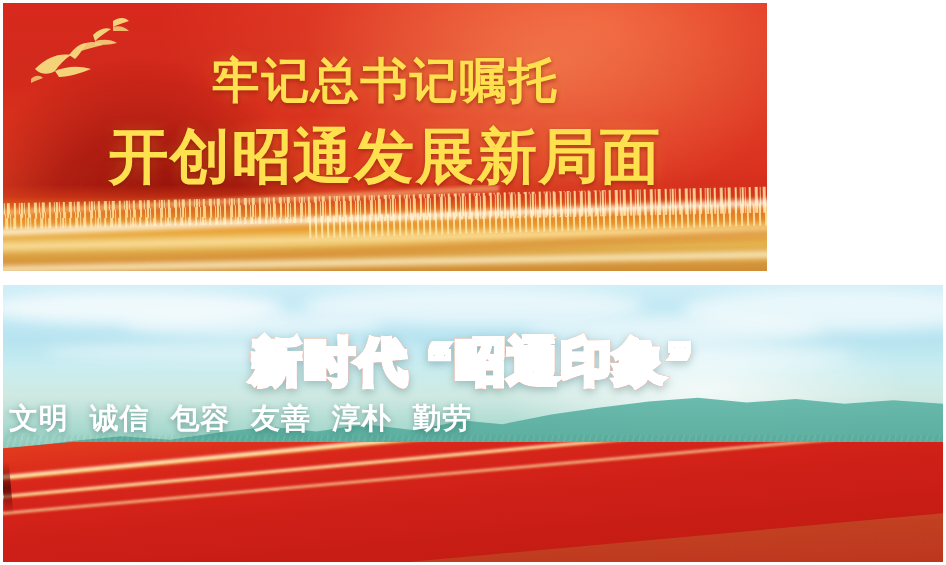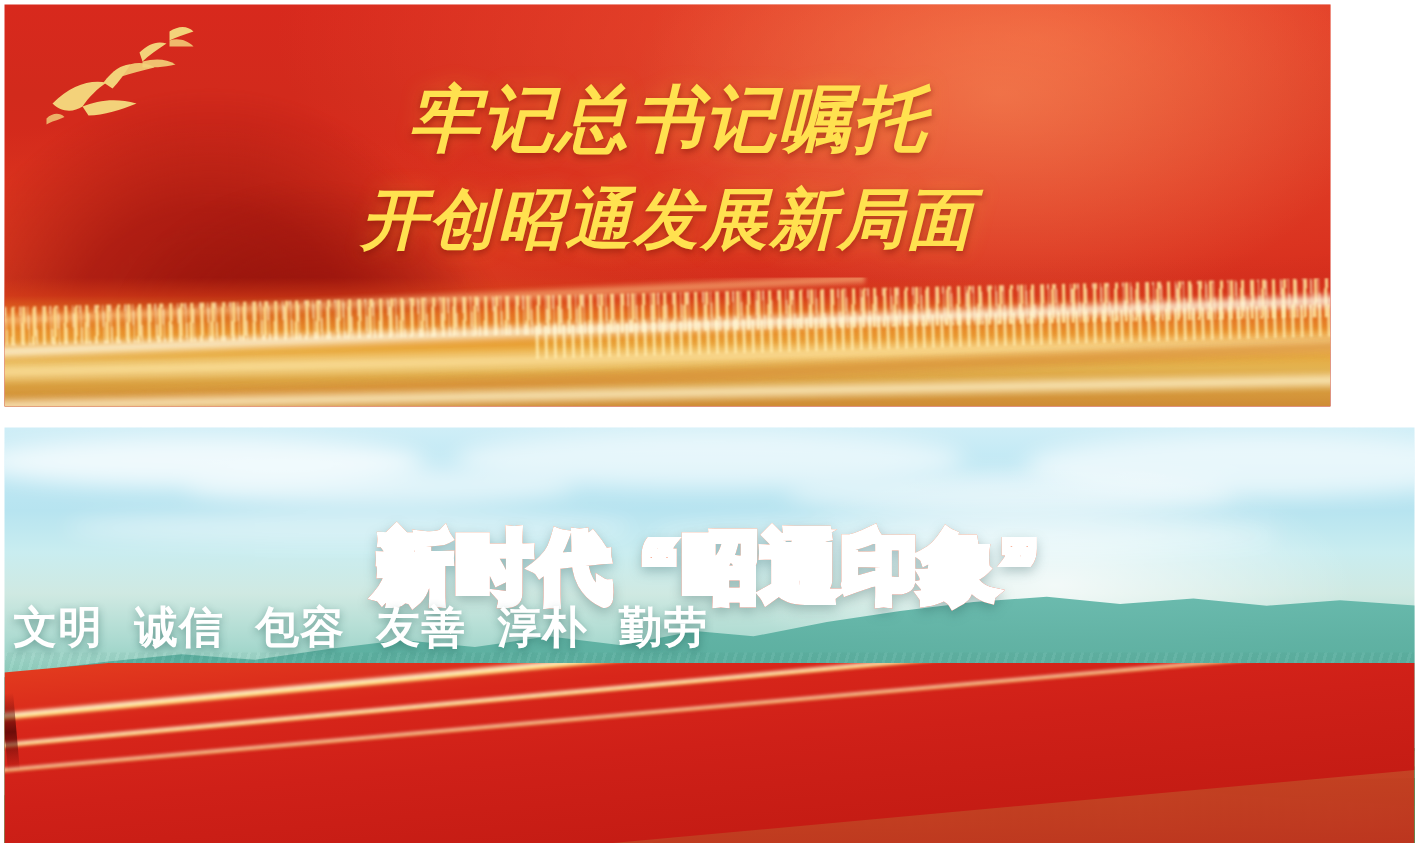--- a/index.html
+++ b/index.html
@@ -7,27 +7,26 @@
     width:946px;height:565px;overflow:hidden;
     font-family:"Liberation Sans","DejaVu Sans",sans-serif;
   }
   #poster{
     position:relative;width:946px;height:565px;background:#ffffff;
     overflow:hidden;
   }
 
   
   .banner-top{
-    position:absolute;left:3px;top:3px;width:884px;height:268px;
+    position:absolute;left:3px;top:3px;width:764px;height:268px;
     overflow:hidden;
     background:
       radial-gradient(120% 150% at 78% 8%,  rgba(255,120,70,.55) 0%, rgba(255,90,50,0) 48%),
       radial-gradient(90% 120% at 12% 95%, rgba(255,150,60,.35) 0%, rgba(210,30,20,0) 55%),
       linear-gradient(180deg,#d8291d 0%, #d22a1c 22%, #d62a1b 45%, #d62b1b 62%, #cf2a1a 72%, #c42718 80%, #bf2616 100%);
-    font-style: italic;
   }
   
   .hill{
     position:absolute;left:-60px;bottom:40px;width:380px;height:220px;
     background:radial-gradient(60% 100% at 52% 100%, rgba(150,18,12,.92) 0%, rgba(160,20,14,.75) 42%, rgba(180,25,16,0) 78%);
     border-radius:52% 48% 0 0 / 88% 86% 0 0;
     filter:blur(1.2px);
   }
   .hill2{
     position:absolute;left:60px;bottom:42px;width:300px;height:150px;
@@ -87,21 +86,21 @@
   .headline{
     position:absolute;left:0;right:0;top:46px;text-align:center;
     font-family:"Liberation Serif","DejaVu Serif",serif;
     color:#ffe14f;font-weight:700;line-height:1.32;
     letter-spacing:.09em;
     text-shadow:0 2px 5px rgba(120,10,6,.55), 0 0 14px rgba(255,200,60,.30);
     -webkit-font-smoothing:antialiased;
   }
   .hl-line{display:block;white-space:nowrap;}
   .hl1{font-size:48px;}
-  .hl2{font-size:44px;margin-top:6px;}
+  .hl2{font-size:60px;margin-top:6px;}
 
   
   .banner-bottom{
     position:absolute;left:3px;top:285px;width:940px;height:277px;
     overflow:hidden;
     background:linear-gradient(180deg,#cfeef7 0%, #bfe8f4 10%, #b7e4f0 20%, #c9edf0 30%, #cfe9e2 40%, #a9d9cf 52%, #7ec6b2 64%, #6fbfa2 76%, #78bd8a 88%, #8cc57e 100%);
   }
   
   .clouds{position:absolute;left:0;right:0;top:0;height:130px;opacity:.9;}
   .cloud{position:absolute;border-radius:50%;background:rgba(255,255,255,.82);filter:blur(7px);}
@@ -205,21 +204,20 @@
     font-family:"Liberation Sans","DejaVu Sans",sans-serif;
     font-weight:700;font-size:50px;letter-spacing:.06em;
     white-space:nowrap;
     color:#ec4a20;
     background:linear-gradient(180deg,#f36a2c 0%, #ef5423 38%, #e8381b 72%, #e23016 100%);
     -webkit-background-clip:text;background-clip:text;
     -webkit-text-fill-color:transparent;
     -webkit-text-stroke:6px #ffffff;
     paint-order:stroke fill;
     filter:drop-shadow(0 3px 4px rgba(20,70,70,.28));
-    margin-top:16px;
   }
   .bb-sub{
     position:absolute;left:0;right:0;top:114px;text-align:left;
     font-family:"Liberation Sans","DejaVu Sans",sans-serif;
     font-weight:600;font-size:29px;letter-spacing:.03em;
     color:#ffffff;white-space:nowrap;
     text-shadow:0 2px 6px rgba(20,80,70,.45);
   }
   .bb-sub span{margin:0 6px;}
 </style>

